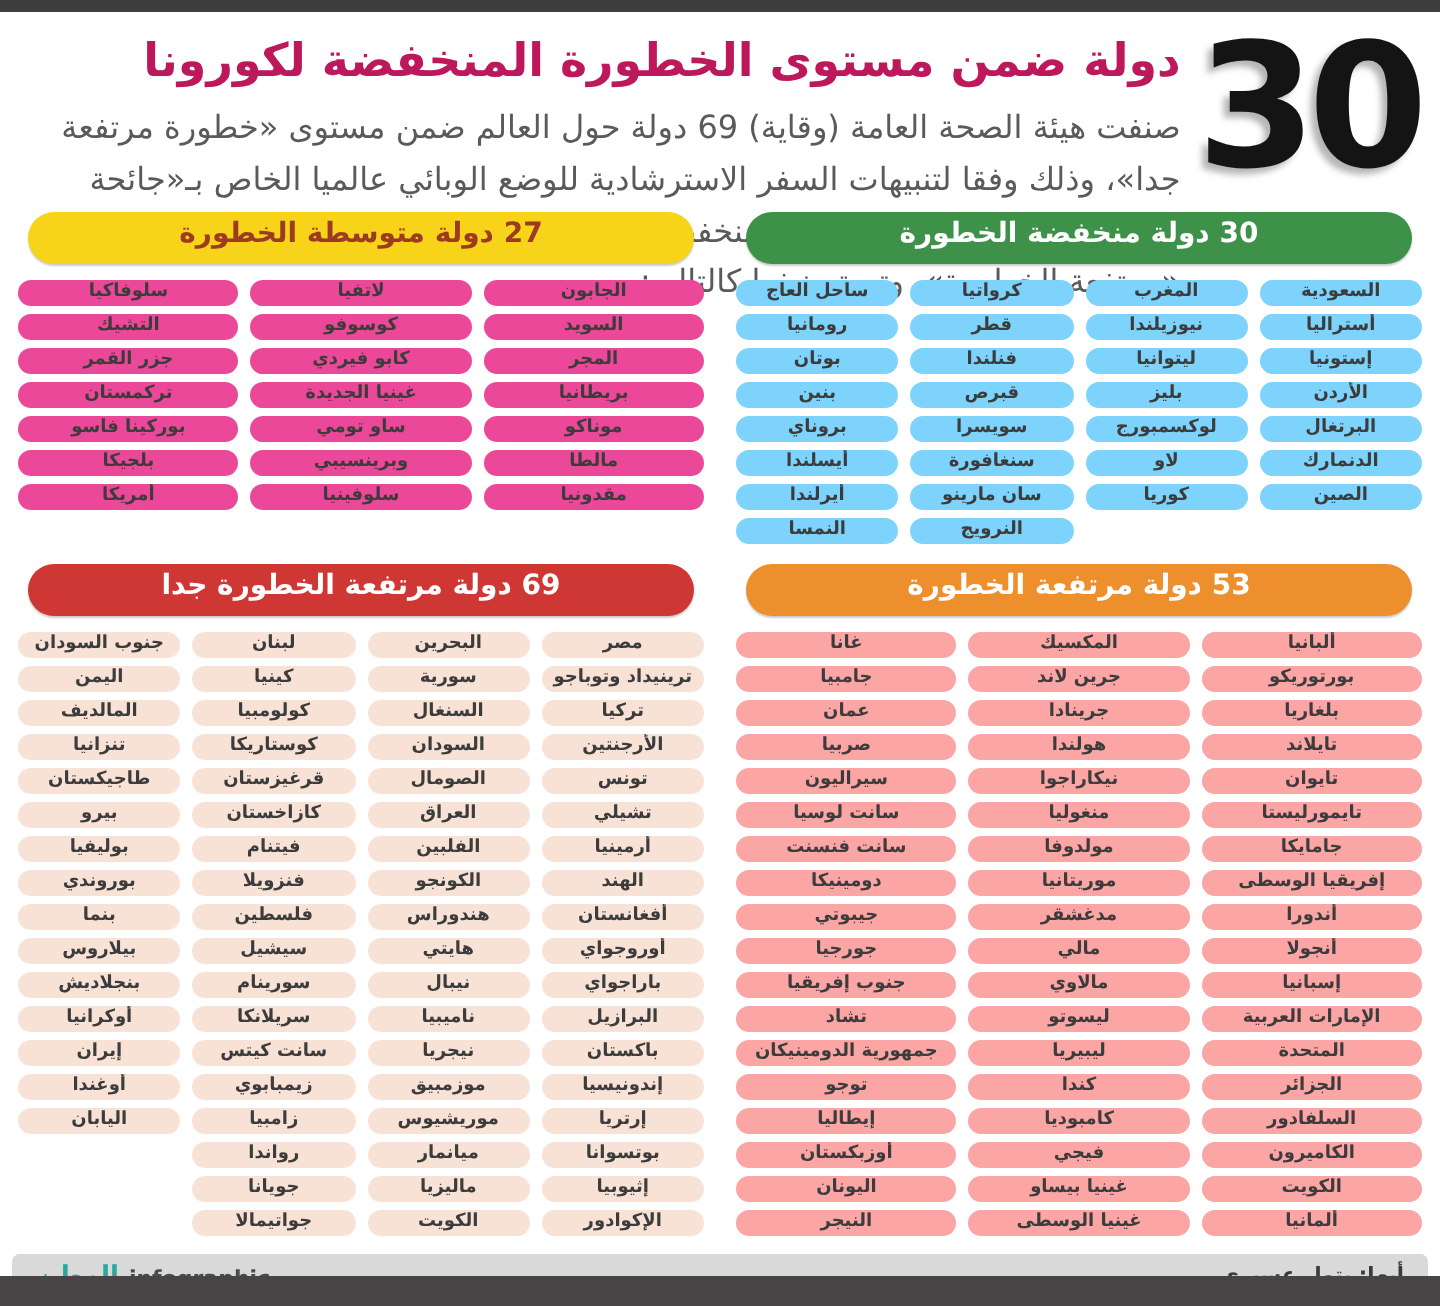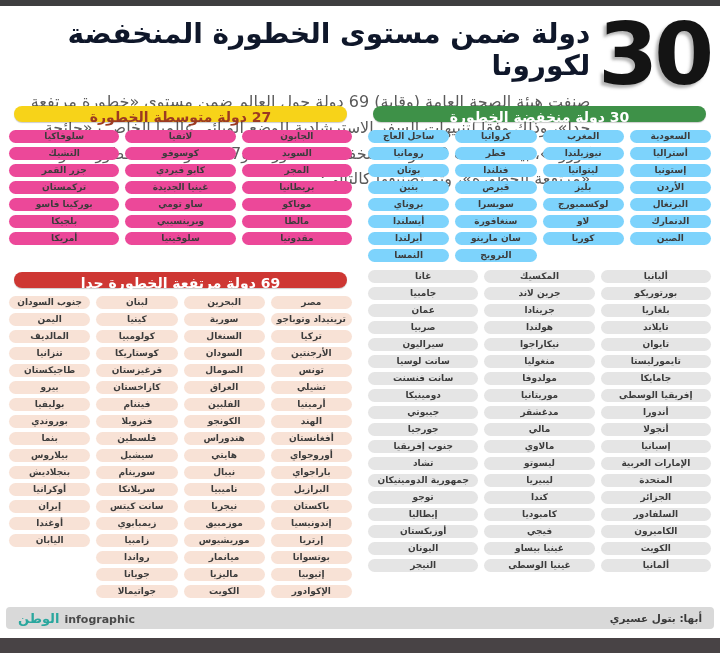--- a/index.html
+++ b/index.html
@@ -16,48 +16,48 @@
 
   
   .header { display: flex; align-items: flex-start; padding: 2px 8px 0 10px; height: 94px; }
   .big-number {
     font-size: 86px; font-weight: 700; line-height: 88px; color: #141414;
     letter-spacing: -4px; direction: ltr;
     text-shadow: -3px 3px 3px rgba(120,120,120,.55);
     padding: 0 2px 0 8px;
   }
   .header-text { padding-top: 8px; flex: 1; }
-  .page-title { font-size: 28px; font-weight: 700; color: #0f172a; line-height: 1.15; }
+  .page-title { font-size: 23px; font-weight: 700; color: #be185d; line-height: 1.15; }
   .page-subtitle { font-size: 16px; color: #5a5a5a; margin-top: 7px; line-height: 1.6; font-weight: 400; max-width: 600px; }
 
   
   .main { display: grid; grid-template-columns: 1fr 1fr; gap: 8px 10px; padding: 2px 6px 0; }
   .panel { }
   .panel-header {
-    height: 16px; line-height: 23px; text-align: center;
+    height: 26px; line-height: 23px; text-align: center;
     border-radius: 13px; font-size: 14px; font-weight: 700;
     margin: 2px 8px 8px; color: #fff;
     box-shadow: 0 1px 1px rgba(0,0,0,.2);
   }
   .panel-header.green  { background: #3e9148; }
   .panel-header.yellow { background: #f7d319; color: #9c3a22; }
   .panel-header.red    { background: #ce3733; }
   .panel-header.orange { background: #ee8f2e; }
 
   .cols { display: flex; gap: 6px; padding: 0 3px; }
   .col { flex: 1; display: flex; flex-direction: column; gap: 4px; min-width: 0; }
   .cell {
     height: 13px; line-height: 13px; border-radius: 7px;
     font-size: 9px; font-weight: 700; color: #3c3c3c;
     text-align: center; white-space: nowrap; overflow: hidden;
   }
   .panel.green  .cell { background: #7dd3fc; }
   .panel.yellow .cell { background: #ec4899; }
   .panel.red    .cell { background: #f8e2d6; }
-  .panel.orange .cell { background: #e5e5e5; }
+  .panel.orange .cell { background: #fca5a5; }
 
   
   .footer-bar {
     margin: 9px 6px 0; background: #d9d9d9; border-radius: 4px;
     height: 22px; display: flex; align-items: center; justify-content: space-between;
     padding: 0 12px;
   }
   .credit { font-size: 10.5px; font-weight: 700; color: #3a3a3a; }
   .logo { display: flex; direction: ltr; align-items: flex-end; gap: 5px; }
   .brand { color: #2aa79e; font-weight: 700; font-size: 13px; }
@@ -149,20 +149,21 @@
           <div class="cell">جزر القمر</div>
           <div class="cell">تركمستان</div>
           <div class="cell">بوركينا فاسو</div>
           <div class="cell">بلجيكا</div>
           <div class="cell">أمريكا</div>
         </div>
       </div>
   </section>
 
   <section class="panel orange">
+    <div class="panel-header orange">53 دولة مرتفعة الخطورة</div>
     <div class="cols">
         <div class="col">
           <div class="cell">ألبانيا</div>
           <div class="cell">بورتوريكو</div>
           <div class="cell">بلغاريا</div>
           <div class="cell">تايلاند</div>
           <div class="cell">تايوان</div>
           <div class="cell">تايمورليستا</div>
           <div class="cell">جامايكا</div>
           <div class="cell">إفريقيا الوسطى</div>

